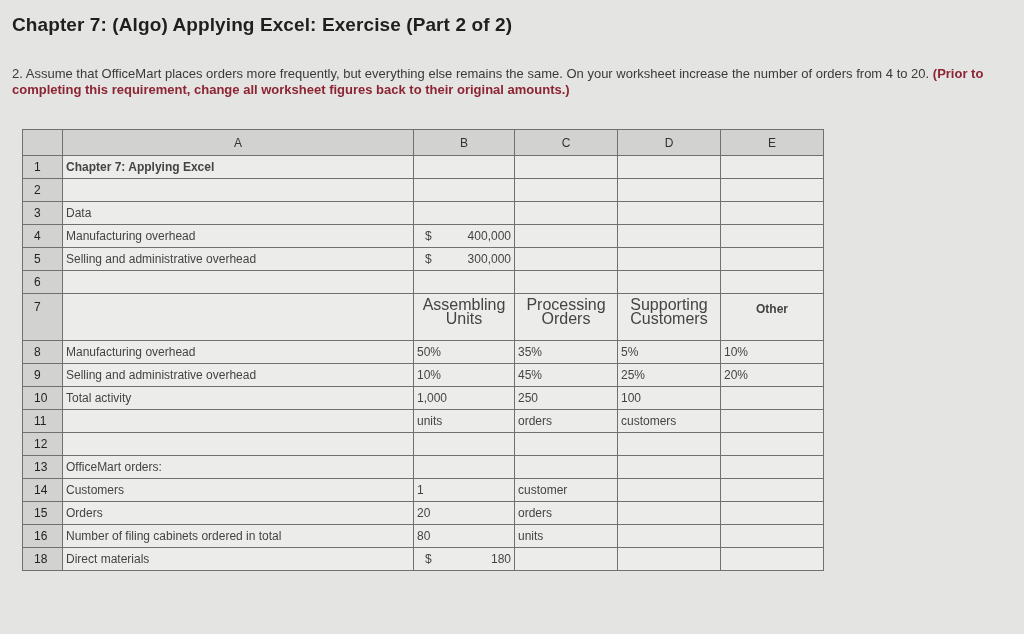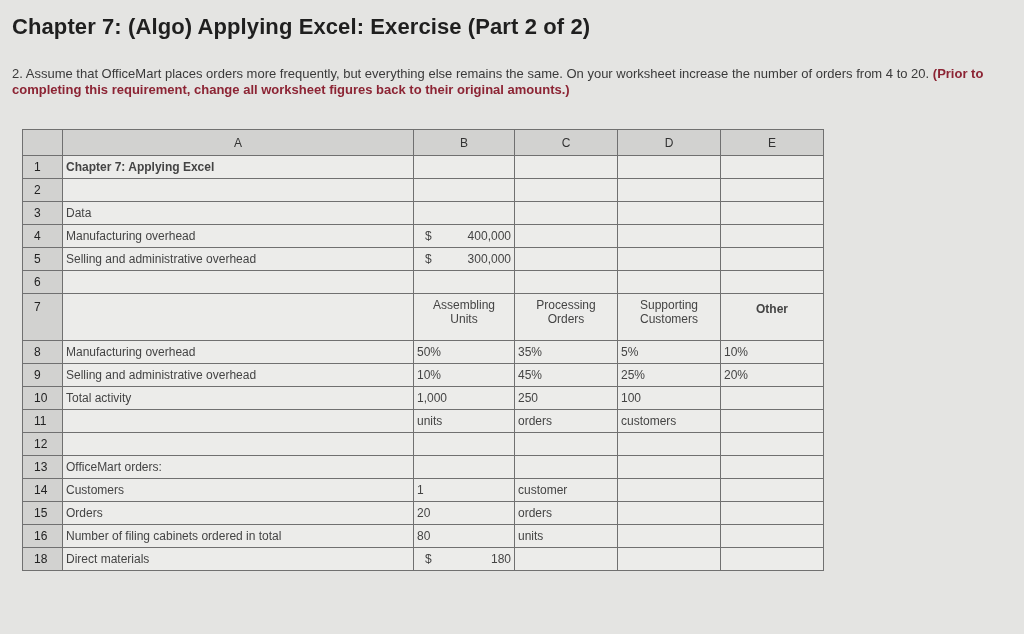--- a/index.html
+++ b/index.html
@@ -5,21 +5,21 @@
   html, body { margin:0; padding:0; }
   body {
     width:1024px; height:634px; overflow:hidden;
     background:#e4e4e2;
     font-family:"Liberation Sans", sans-serif;
     color:#2a2a2a;
     position:relative;
   }
   .title {
     position:absolute; left:12px; top:14px;
-    font-size:22px; font-weight:bold; color:#1f1f1f;
+    font-size:19px; font-weight:bold; color:#1f1f1f;
     letter-spacing:0.1px;
   }
   .instructions {
     position:absolute; left:12px; top:66px; width:990px;
     font-size:13px; line-height:16px; color:#3a3a3a;
   }
   .instructions .warn { color:#8c2434; font-weight:bold; }
 
   .sheet {
     position:absolute; left:22px; top:129px;
@@ -44,21 +44,21 @@
   }
   .sheet .corner { width:25px; }
   .colA { width:344px; }
   .colB { width:94px; }
   .colC { width:96px; }
   .colD { width:96px; }
   .colE { width:96px; }
   .num { text-align:left; }
   .blue { color:#5645b8; font-weight:bold; }
   .cur { display:flex; justify-content:space-between; padding-left:8px; }
-  .hdr2 { text-align:center; line-height:14px; font-size:12px; }
+  .hdr2 { text-align:center; line-height:14px; font-size:16px; }
   tr.tall td { height:38px; }
   tr.tall td.rownum { vertical-align:top; padding-top:6px; }
   tr.tall td.hdr2 { vertical-align:top; padding-top:4px; }
   .other { text-align:center; vertical-align:top; padding-top:8px !important;font-weight:bold; }
 </style>
 </head>
 <body>
 
 <div class="title">Chapter 7: (Algo) Applying Excel: Exercise (Part 2 of 2)</div>
 <div class="instructions">

